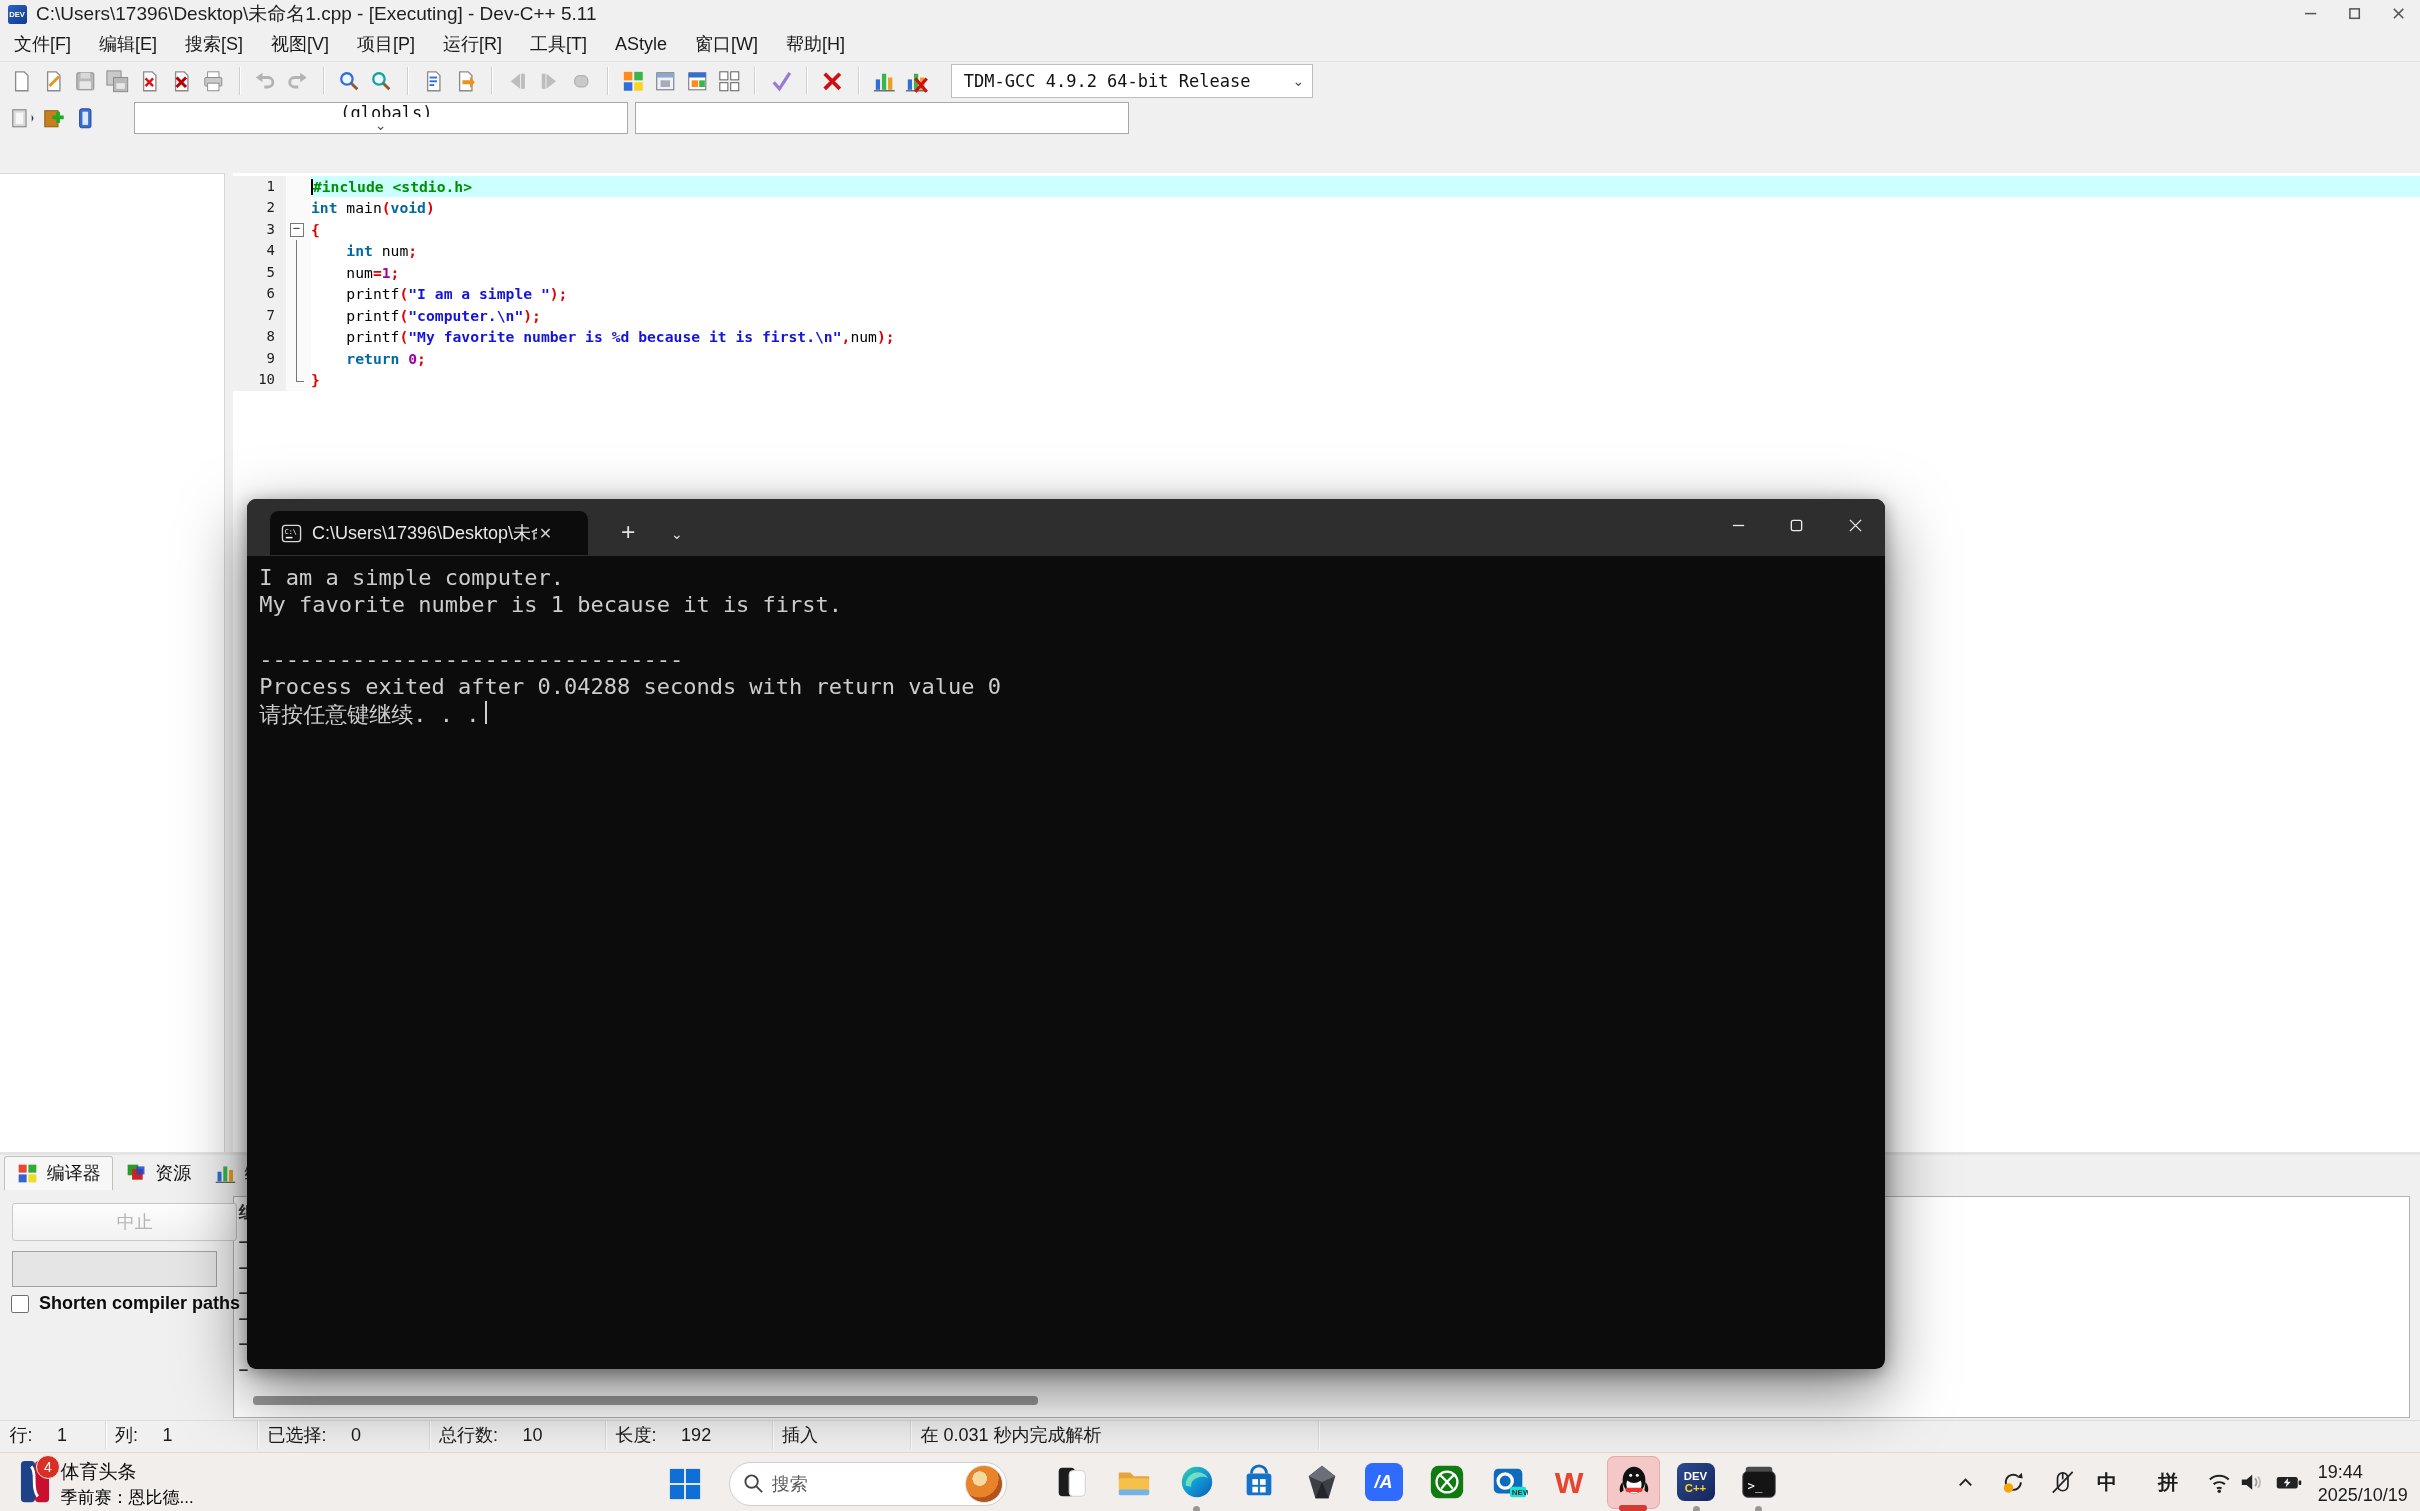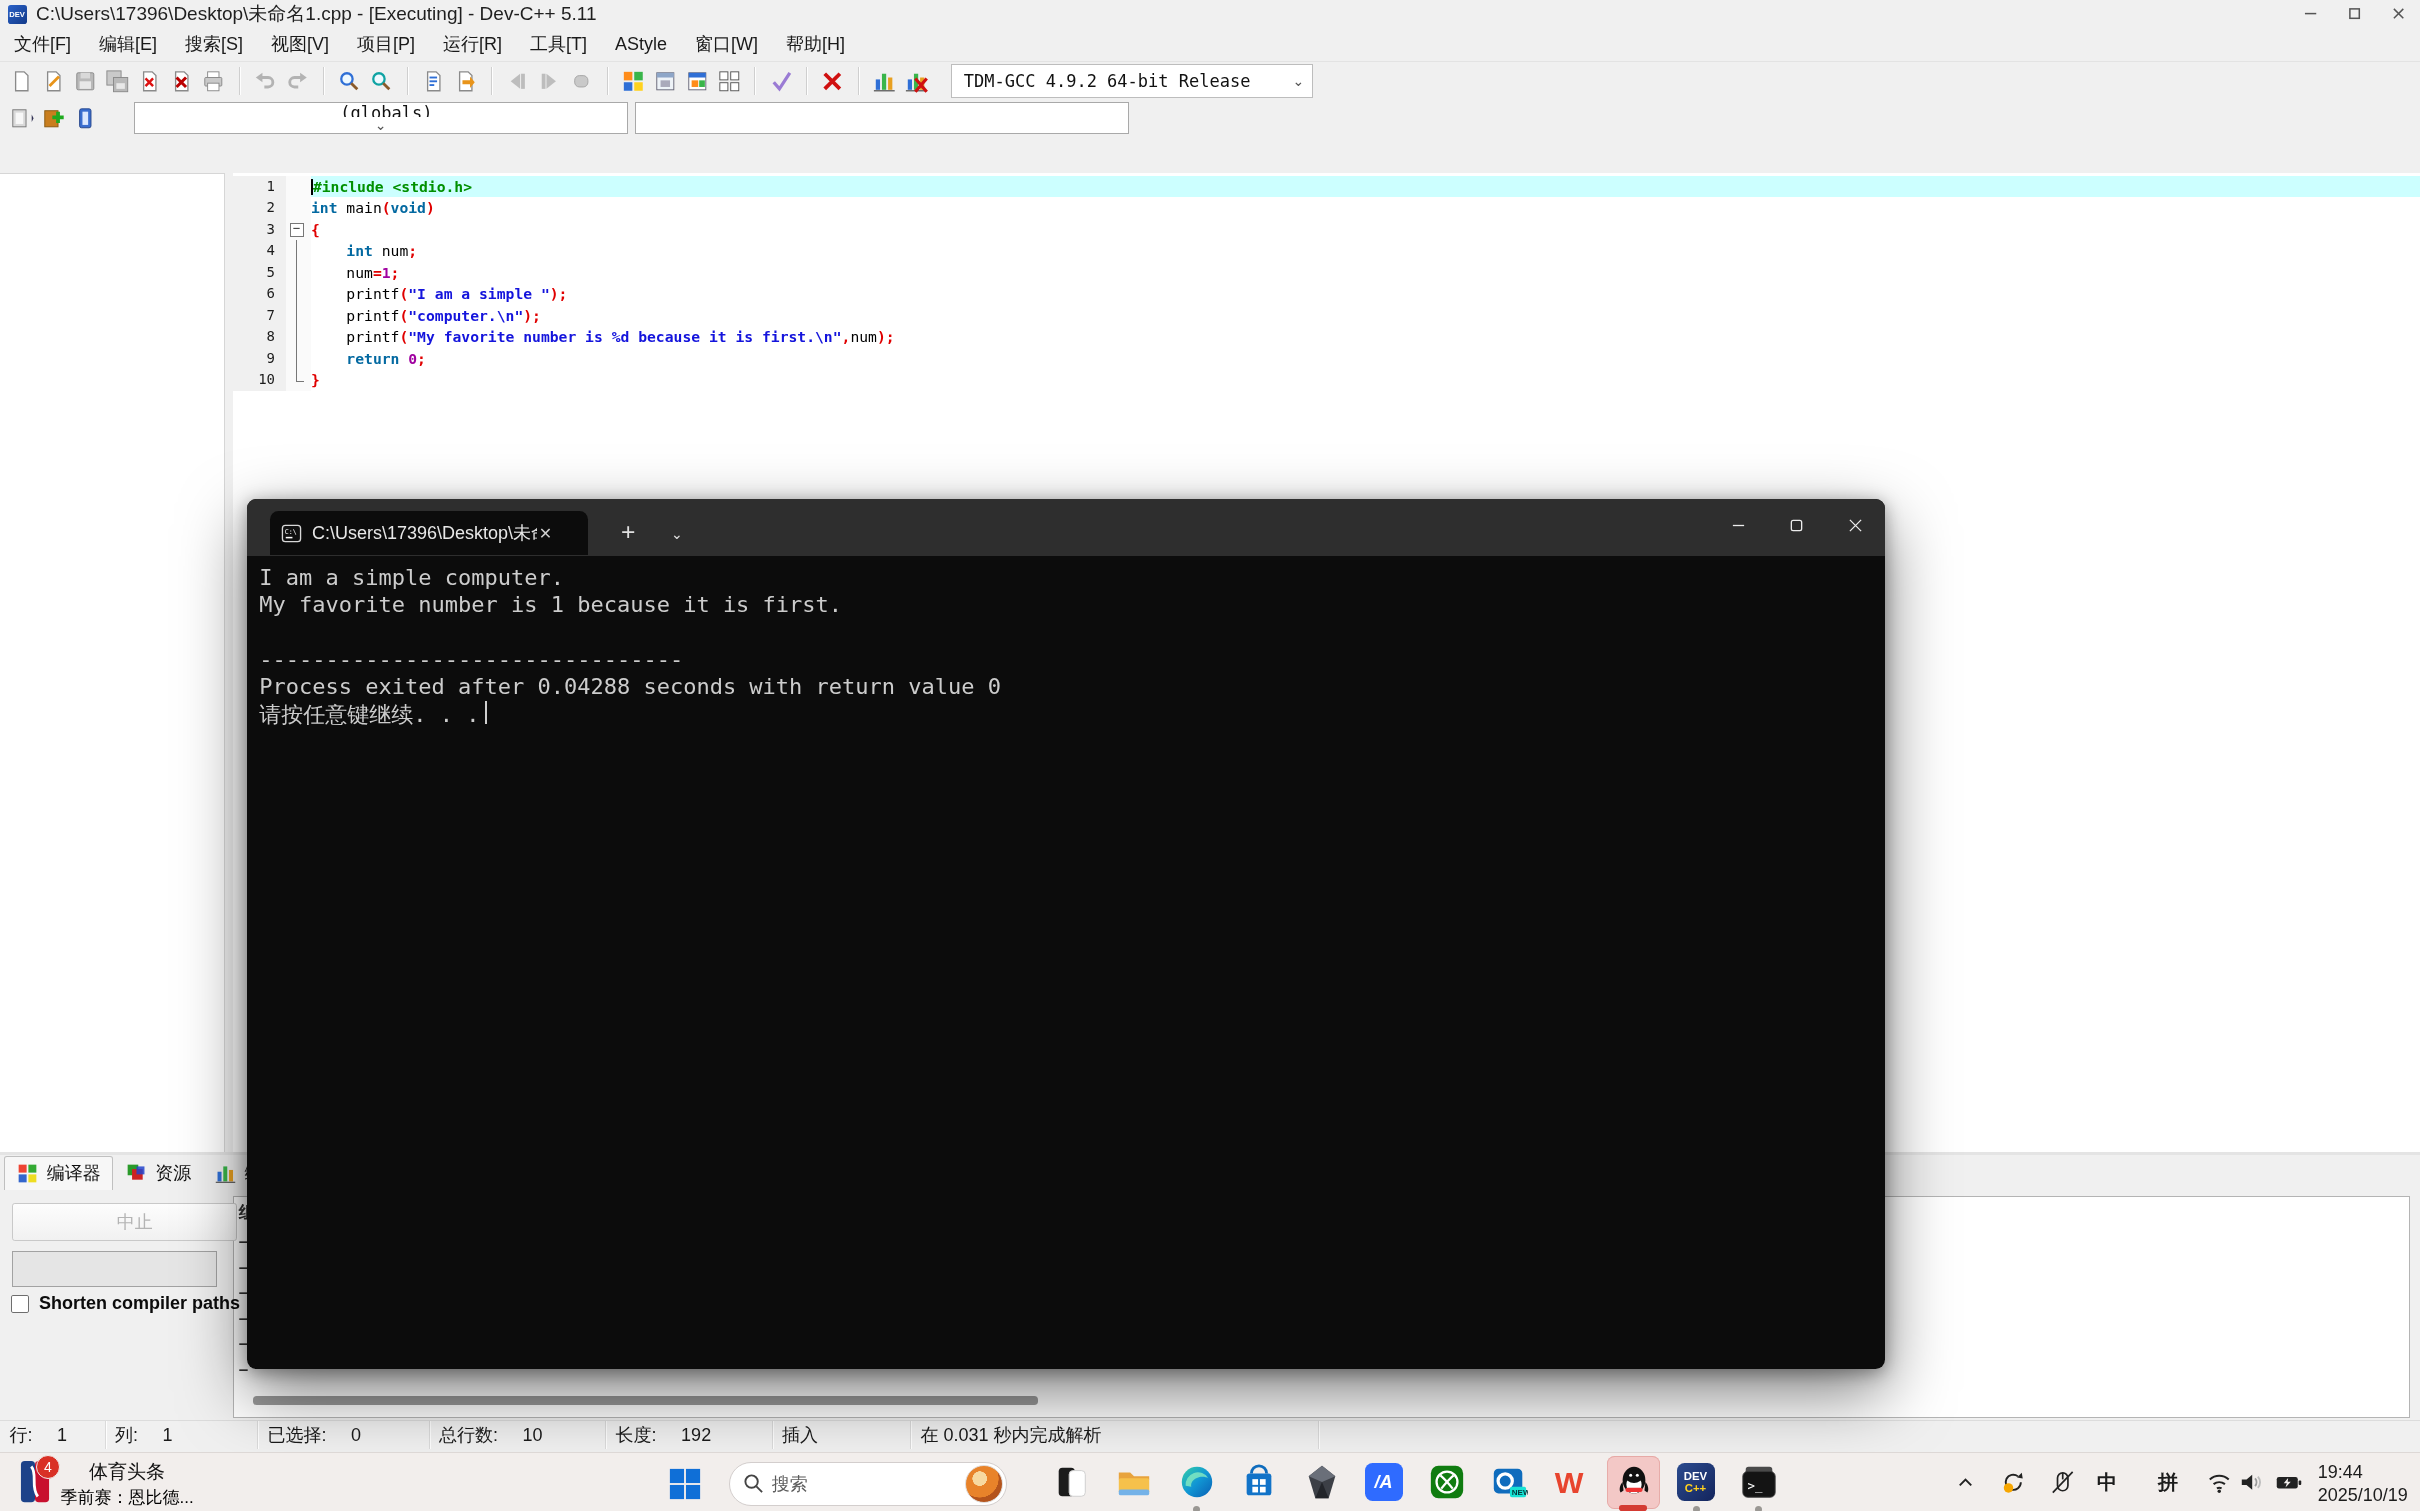--- a/index.html
+++ b/index.html
@@ -95,21 +95,21 @@
   .cwinbtn{position:absolute;top:0;width:59px;height:53px;display:flex;align-items:center;justify-content:center;color:#ececec;}
   #console-body{position:absolute;left:0;top:57px;right:0;bottom:0;padding:7.6px 0 0 12.3px;
         font-family:"DejaVu Sans Mono",monospace;font-size:22px;line-height:27.4px;color:#cccccc;border-radius:0 0 9.5px 9.5px;}
   .cline{white-space:pre;}
   .ccur{display:inline-block;width:1.9px;height:23px;background:#cfcfcf;vertical-align:-2.8px;margin-left:5.7px;}
   
   #taskbar{left:0;top:1452px;width:2421px;height:60px;background:#f2eeec;border-top:0.9px solid #ddd8d6;z-index:60;}
   #news{position:absolute;left:19px;top:5.7px;display:flex;align-items:flex-start;}
   #news-badge{position:absolute;left:17px;top:-3.8px;width:22px;height:22px;border-radius:50%;background:#d93025;color:#fff;
         font-size:14px;display:flex;align-items:center;justify-content:center;border:1.9px solid #f2eeec;}
-  #news-title{font-size:19px;color:#111;text-align:center;}
+  #news-title{font-size:19px;color:#111;}
   #news-sub{font-size:17px;color:#000000;margin-top:1px;}
   #start-btn{position:absolute;left:662px;top:9.5px;width:45px;height:42px;display:flex;align-items:center;justify-content:center;}
   #search-pill{position:absolute;left:729px;top:8.5px;width:276px;height:42px;background:#fff;border:0.9px solid #d3cecd;
         border-radius:22px;display:flex;align-items:center;}
   #search-text{font-size:18px;color:#5c5c5c;margin-left:7.6px;flex:1;}
   #search-food{width:36px;height:36px;border-radius:50%;margin-right:2.8px;
         background:radial-gradient(circle at 38% 35%,#f7d9a0 0 22%,#e8832a 23% 58%,#b4541c 59% 100%);
         border:0.9px solid #e0dcda;}
   .app{position:absolute;top:2.8px;width:53px;height:53px;display:flex;align-items:center;justify-content:center;border-radius:7.6px;}
   .app svg,.app .tile{width:38px;height:38px;}

